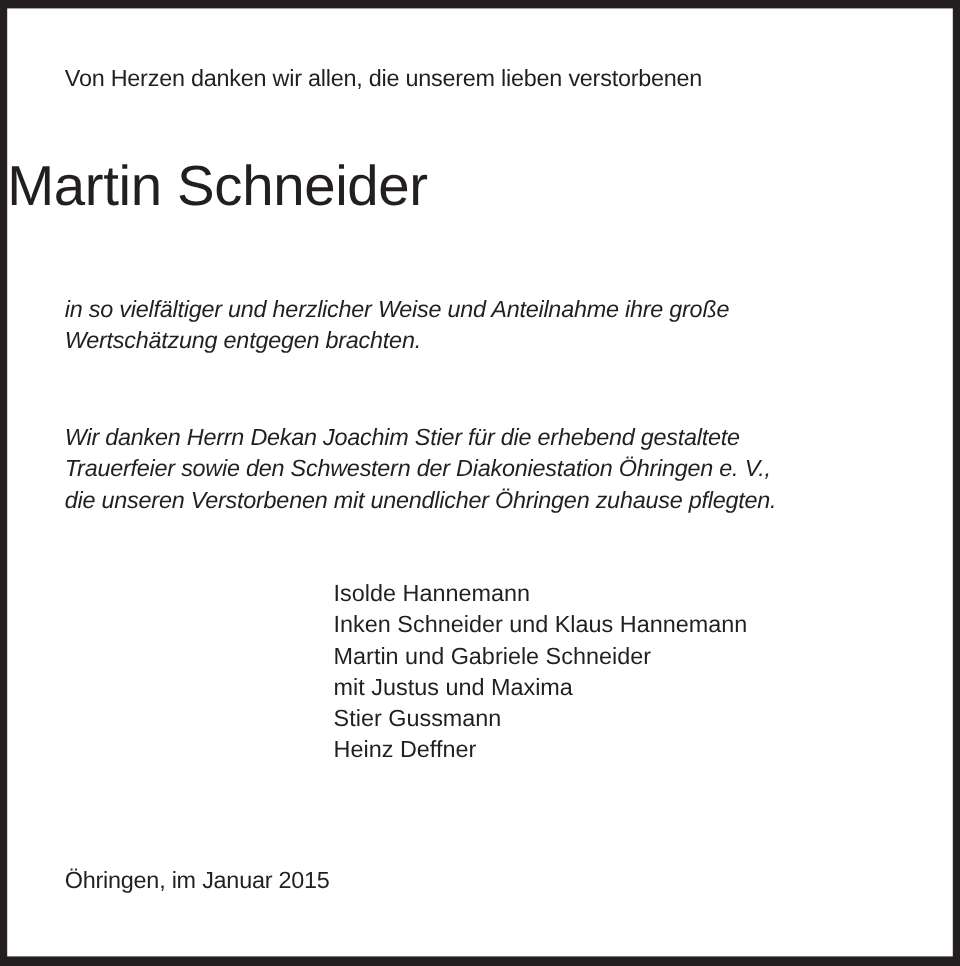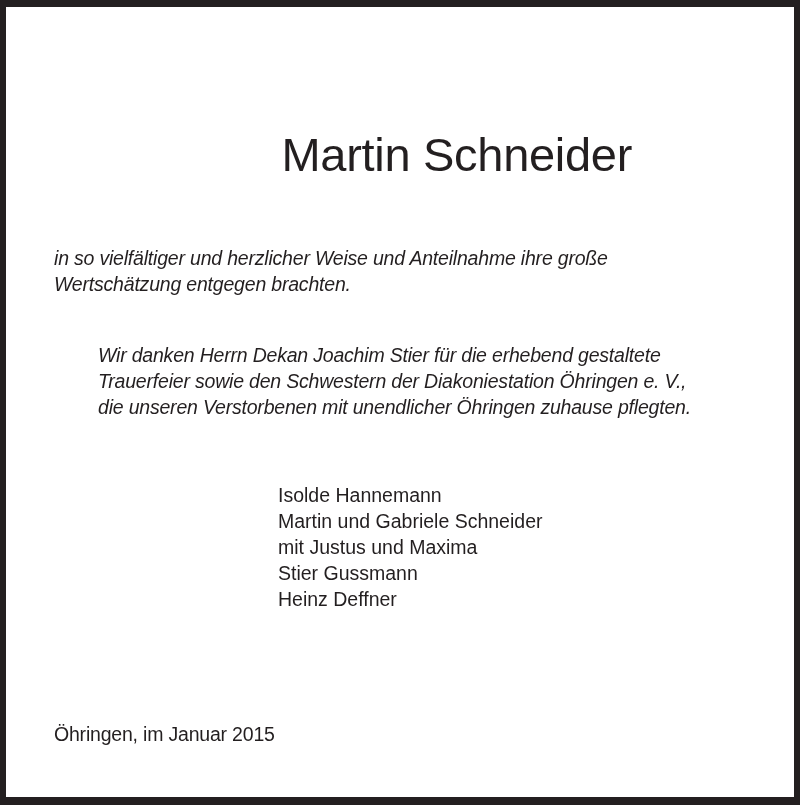--- a/index.html
+++ b/index.html
@@ -20,51 +20,53 @@
     .line {
       position: absolute;
       white-space: nowrap;
       font-size: 19.5px;
       letter-spacing: -0.2px;
       line-height: 26px;
     }
     .title {
       position: absolute;
       left: 0; width: 626px;
-      text-align: right;
+      text-align: left;
       font-size: 47px;
       line-height: 56px;
       top: 120px;
       letter-spacing: -0.3px;
     }
     .block { position: absolute; left: 48px; font-size: 19.5px; line-height: 26px; letter-spacing: -0.2px; white-space: nowrap; }
     .block div { height: 26px; font-style: italic; }
     .sig { position: absolute; left: 272px; top: 475px; font-size: 19.5px; line-height: 26px; white-space: nowrap; }
     .sig div { height: 26px; }
   </style>
 </head>
 <body>
 
 <div class="page">
+  <div class="line" style="left:48px; top:46px;">Von Herzen danken wir allen, die unserem lieben verstorbenen</div>
 
   <div class="title">Martin Schneider</div>
 
   <div class="block" style="top:238px;">
     <div>in so vielfältiger und herzlicher Weise und Anteilnahme ihre große</div>
     <div>Wertschätzung entgegen brachten.</div>
   </div>
 
-  <div class="block" style="top:335px;margin-left:44px;">
+  <div class="block" style="top:345px;">
     <div>Wir danken Herrn Dekan Joachim Stier für die erhebend gestaltete</div>
     <div>Trauerfeier sowie den Schwestern der Diakoniestation Öhringen e. V.,</div>
     <div>die unseren Verstorbenen mit unendlicher Öhringen zuhause pflegten.</div>
   </div>
 
   <div class="sig">
     <div>Isolde Hannemann</div>
+    <div>Inken Schneider und Klaus Hannemann</div>
     <div>Martin und Gabriele Schneider</div>
     <div>mit Justus und Maxima</div>
     <div>Stier Gussmann</div>
     <div>Heinz Deffner</div>
   </div>
 
   <div class="line" style="left:48px; top:714px;">Öhringen, im Januar 2015</div>
 </div>
 
 </body></html>

